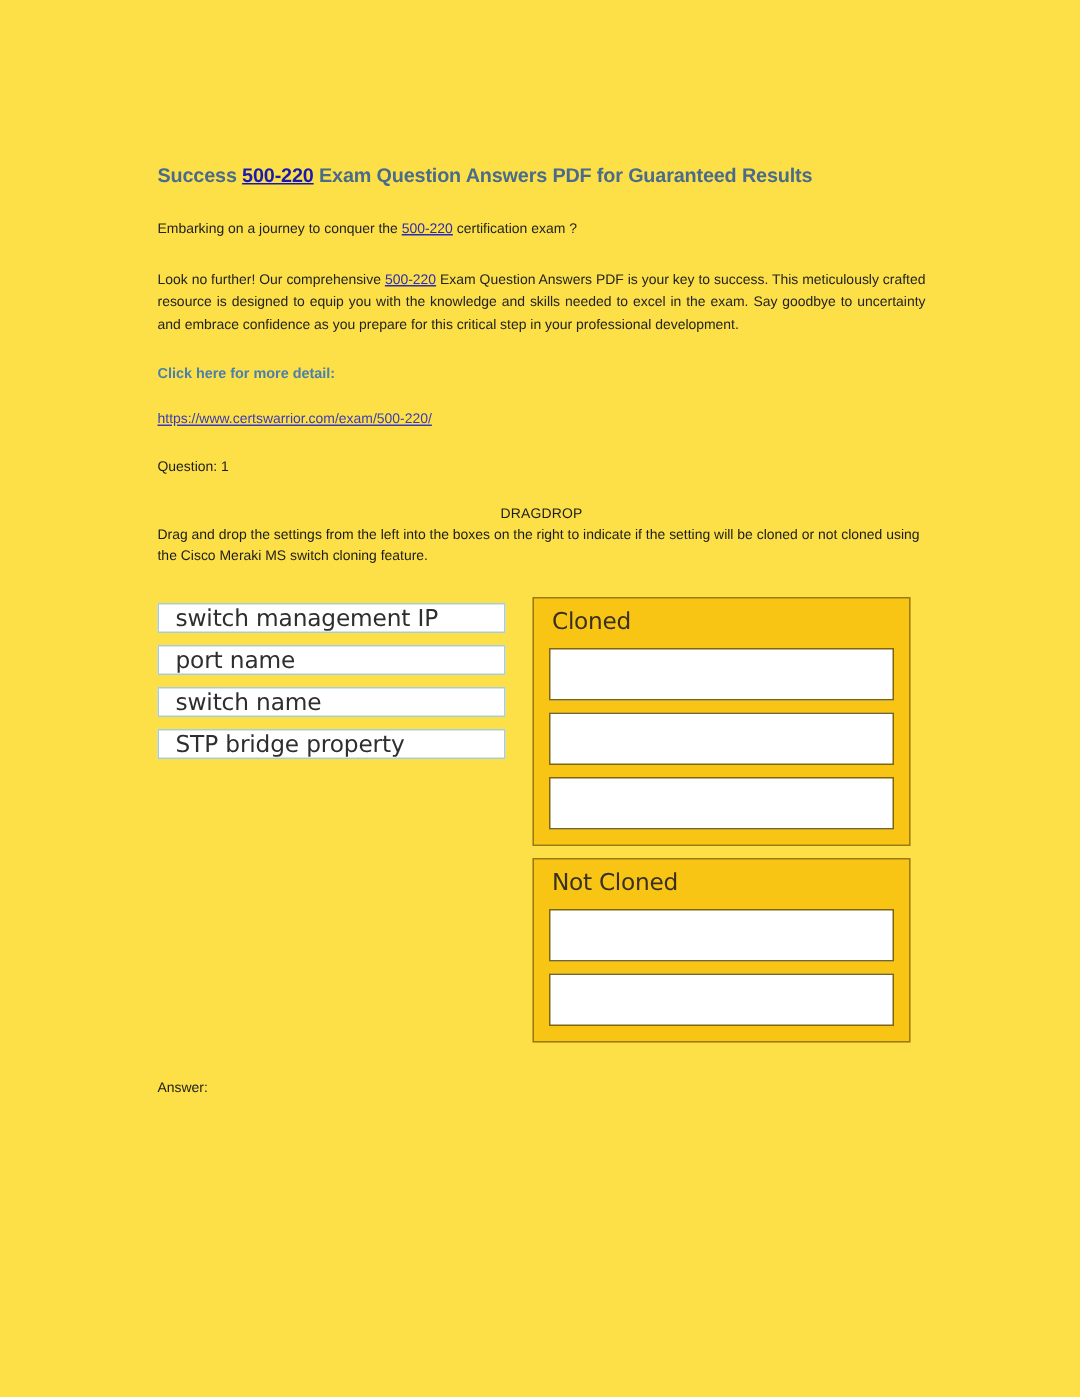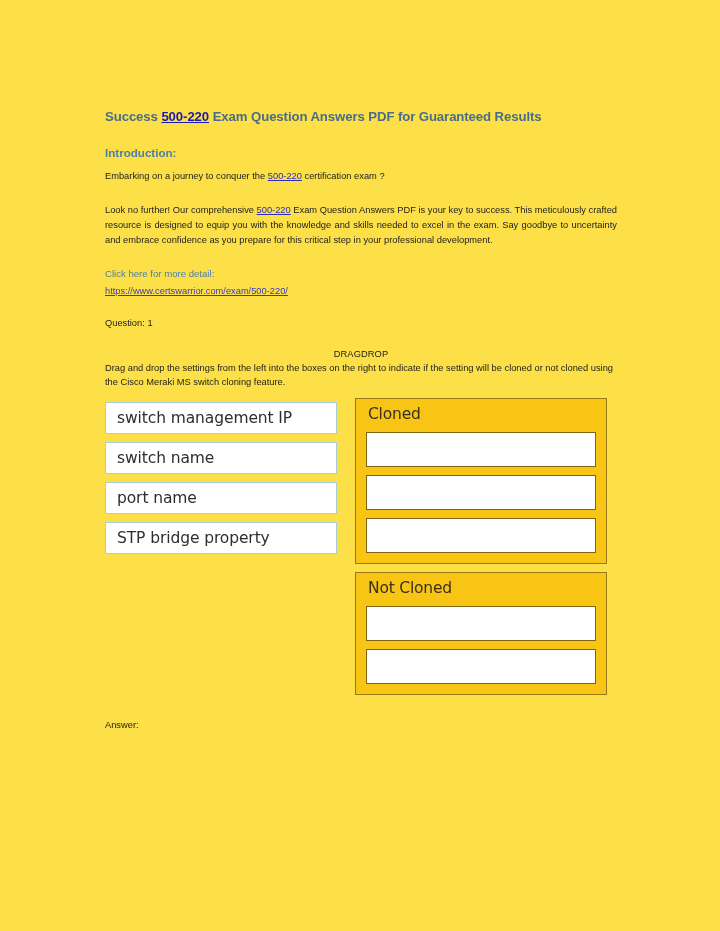--- a/index.html
+++ b/index.html
@@ -62,23 +62,23 @@
   .body-text.lead {
     margin-bottom: 19px;
   }
   .inline-link {
     color: #2b2bb5;
     text-decoration: underline;
   }
 
   .link-heading {
     font-size: 9.6px;
-    font-weight: normal;
+    font-weight: bold;
     color: #4a7fae;
-    margin: 0 0 4px 0;
+    margin: 0 0 16px 0;
     line-height: 1.4;
   }
   .url-link {
     display: block;
     font-size: 9.3px;
     color: #3a3ab8;
     text-decoration: underline;
     margin: 4px 0 19px 0;
     line-height: 1.4;
   }
@@ -115,21 +115,21 @@
 
   .drag-list {
     position: absolute;
     left: 0;
     top: 4px;
     width: 232px;
   }
   .drag-item {
     box-sizing: border-box;
     width: 232px;
-    height: 32px;
+    height: 20px;
     border: 1.4px solid #a6cdd9;
     background: #ffffff;
     margin-bottom: 8px;
     display: flex;
     align-items: center;
     padding-left: 11px;
     font-size: 15.5px;
     color: #2e2e2e;
     font-family: "DejaVu Sans", sans-serif;
     font-weight: 400;
@@ -180,42 +180,41 @@
 </style>
 </head>
 <body>
 
 <div class="page">
 
   <div class="content">
 
     <h1 class="doc-title"><span>Success </span><a class="code-link" href="#">500-220</a><span> Exam Question Answers PDF for Guaranteed Results</span></h1>
 
-    <h2 class="section-heading">Introduction:</h2>
 
     <p class="body-text lead"><span>Embarking on a journey to conquer the </span><a class="inline-link" href="#">500-220</a><span> certification exam ?</span></p>
 
     <p class="body-text lead"><span>Look no further! Our comprehensive </span><a class="inline-link" href="#">500-220</a><span>  Exam Question Answers PDF is your key to success. This meticulously crafted resource is designed to equip you with the knowledge and skills needed to excel in the exam. Say goodbye to uncertainty and embrace confidence as you prepare for this critical step in your professional development.</span></p>
 
     <p class="link-heading">Click here for more detail:</p>
     <a class="url-link" href="#">https://www.certswarrior.com/exam/500-220/</a>
 
     <p class="question-label">Question: 1</p>
 
     <p class="dragdrop-label">DRAGDROP</p>
     <p class="prompt-text">Drag and drop the settings from the left into the boxes on the right to indicate if the setting will be cloned or not cloned using the Cisco Meraki MS switch cloning feature.</p>
 
   </div>
 
   <div class="dnd-area">
 
     <div class="drag-list">
       <div class="drag-item">switch management IP</div>
+      <div class="drag-item">port name</div>
       <div class="drag-item">switch name</div>
-      <div class="drag-item">port name</div>
       <div class="drag-item">STP bridge property</div>
     </div>
 
     <div class="drop-zones">
 
       <div class="drop-zone">
         <div class="zone-title">Cloned</div>
         <div class="drop-slot"></div>
         <div class="drop-slot"></div>
         <div class="drop-slot"></div>

